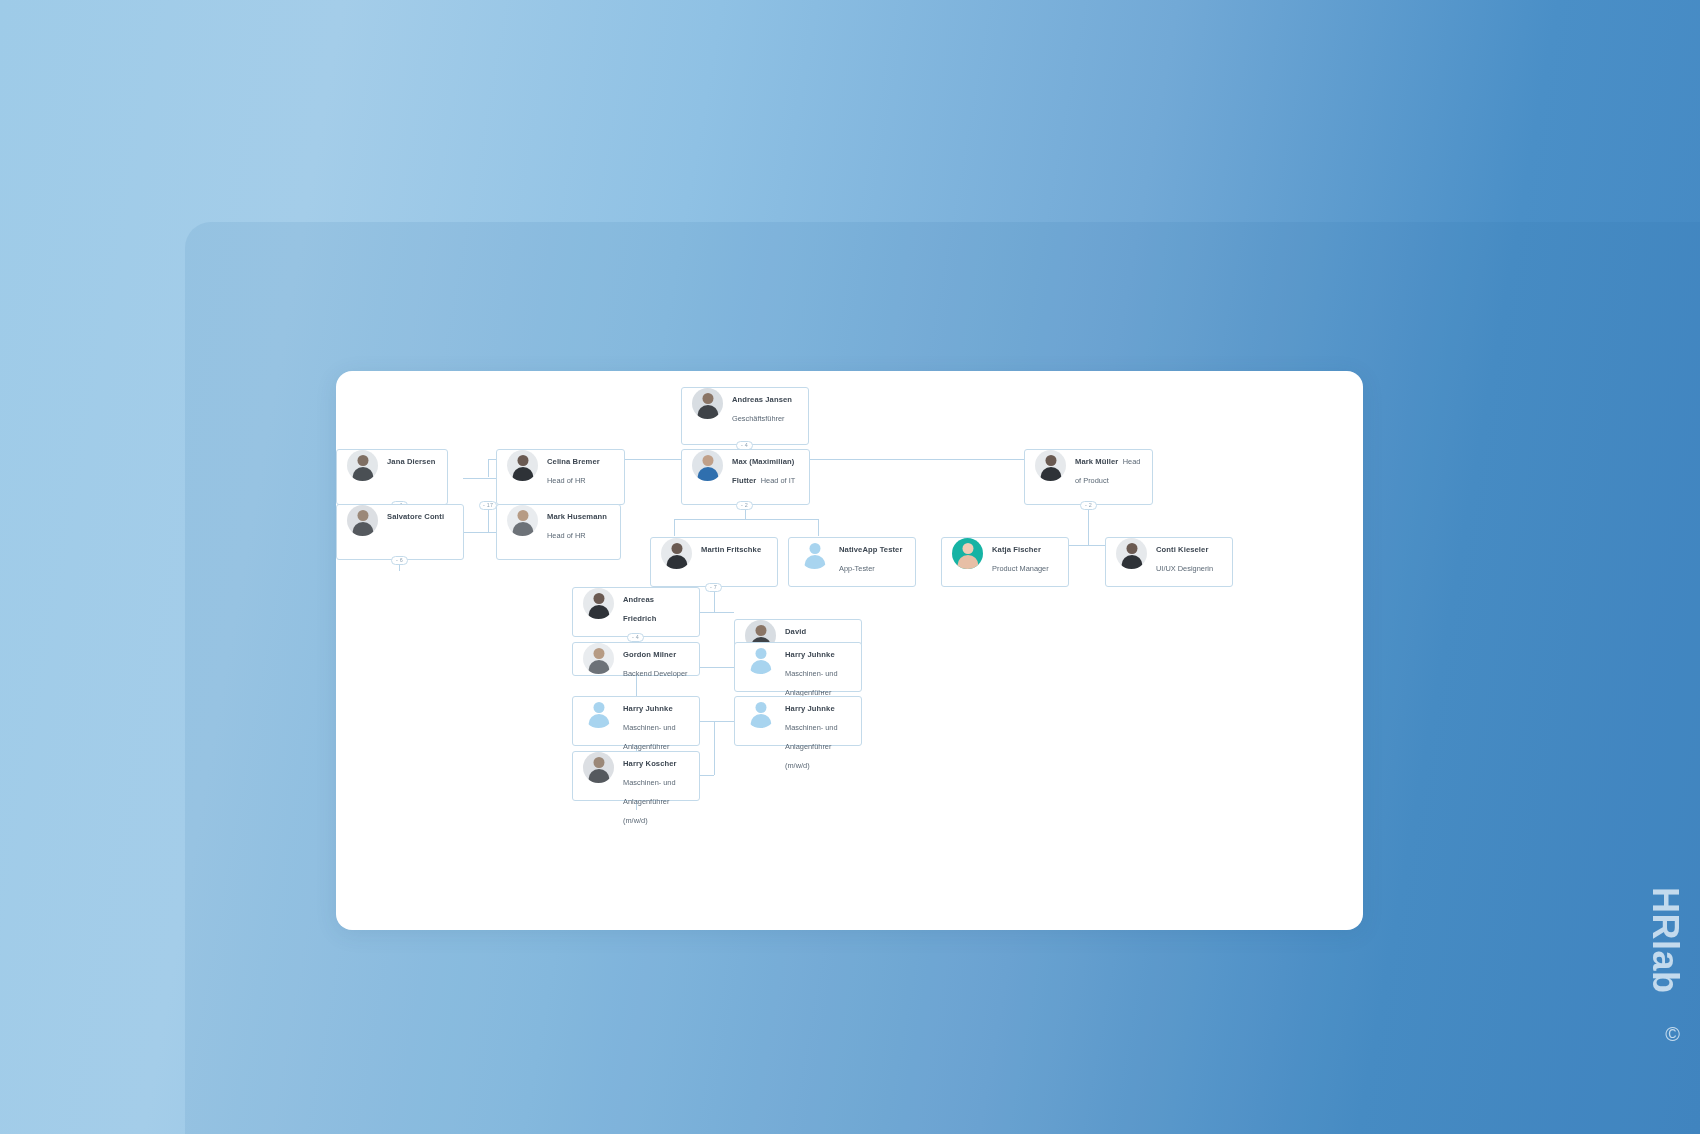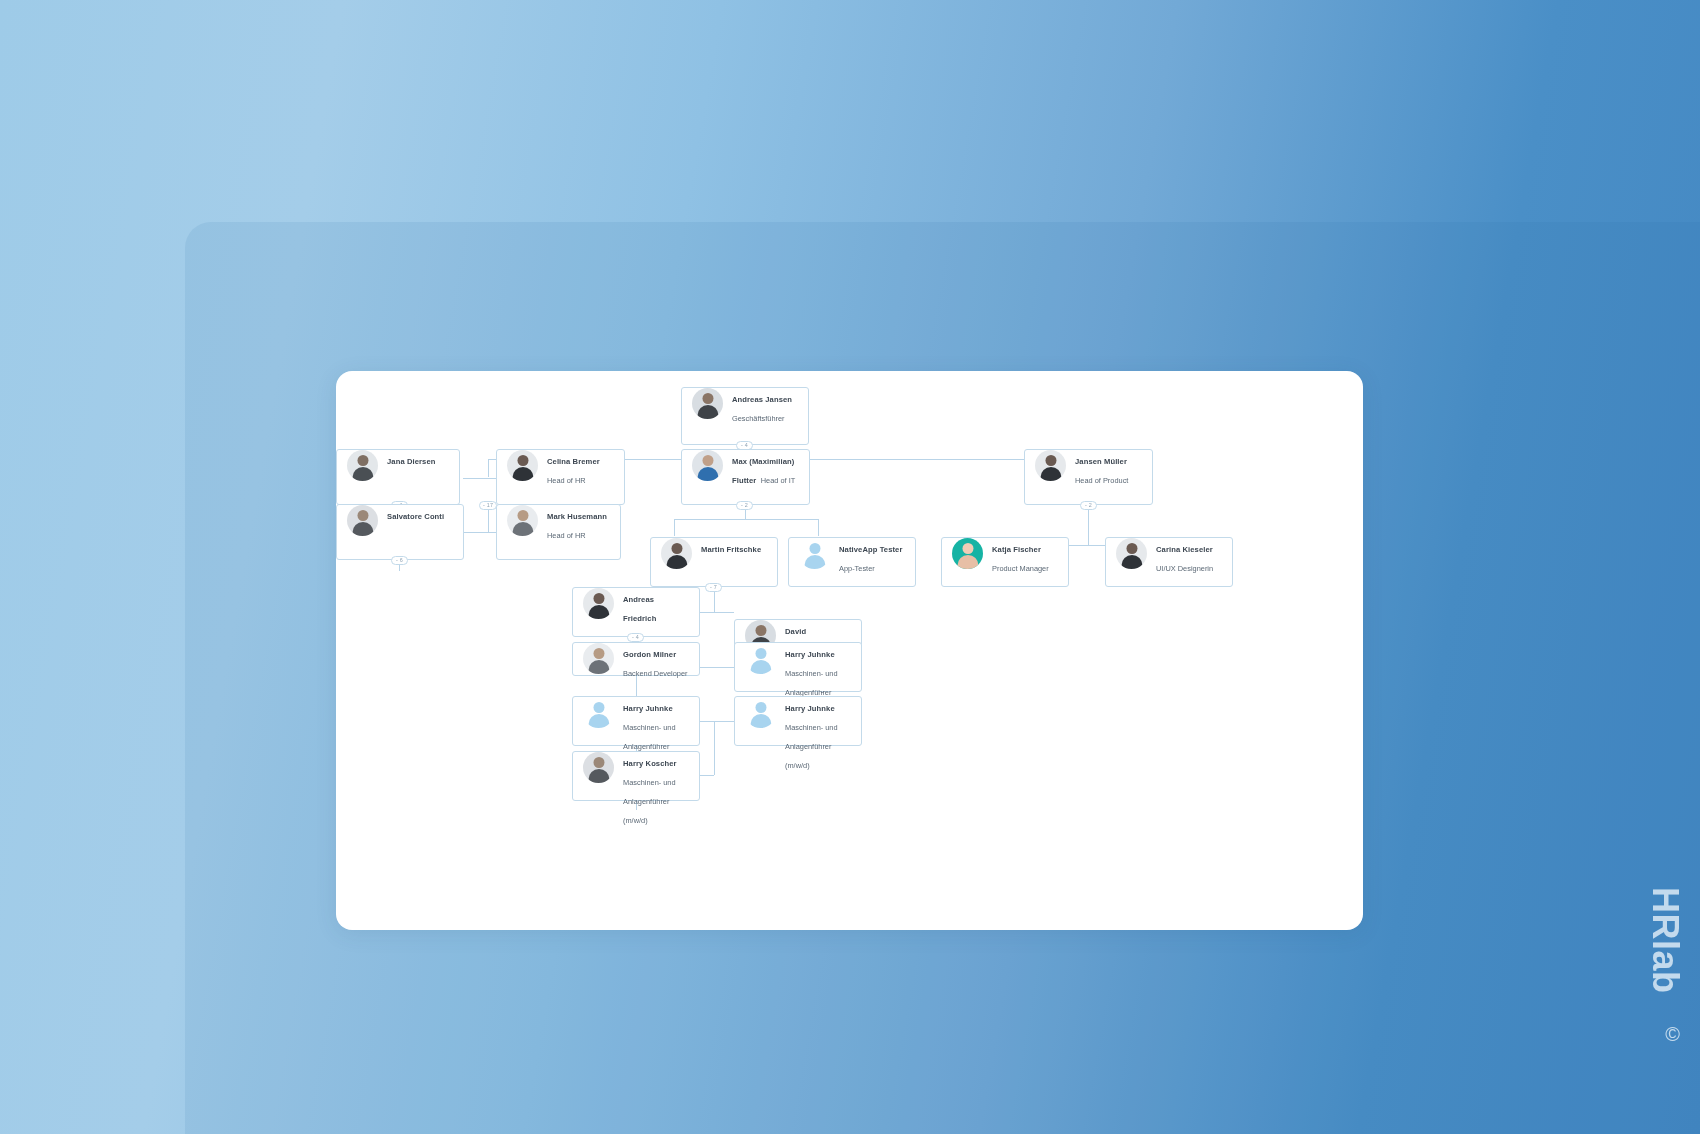--- a/index.html
+++ b/index.html
@@ -195,21 +195,21 @@
           <span class="head"></span>
           <span class="body"></span>
         </span>
       <span class="txt">
         <span class="nm">Andreas Jansen</span>
         <span class="rl">Geschäftsführer</span>
       </span>
     </div>
     <div class="badge" style="left:400px; top:70px;">- 4</div>
 
-    <div class="node" style="left:0px; top:78px; width:124px; height:56px;">
+    <div class="node" style="left:0px; top:78px; width:112px; height:56px;">
       <span class="avatar p4">
           <span class="head"></span>
           <span class="body"></span>
         </span>
       <span class="txt">
         <span class="nm">Jana Diersen</span>
         <span class="rl"></span>
       </span>
     </div>
     <div class="badge" style="left:55px; top:130px;">- 1</div>
@@ -261,21 +261,21 @@
       </span>
     </div>
     <div class="badge" style="left:400px; top:130px;">- 2</div>
 
     <div class="node" style="left:688px; top:78px; width:129px; height:56px;">
       <span class="avatar p2">
           <span class="head"></span>
           <span class="body"></span>
         </span>
       <span class="txt">
-        <span class="nm">Jansen Müller</span>
+        <span class="nm">Mark Müller</span>
         <span class="rl">Head of Product</span>
       </span>
     </div>
     <div class="badge" style="left:744px; top:130px;">- 2</div>
 
     <div class="node" style="left:314px; top:166px; width:128px; height:50px;">
       <span class="avatar p2">
           <span class="head"></span>
           <span class="body"></span>
         </span>
@@ -307,21 +307,21 @@
         <span class="rl">Product Manager</span>
       </span>
     </div>
 
     <div class="node" style="left:769px; top:166px; width:128px; height:50px;">
       <span class="avatar p2">
           <span class="head"></span>
           <span class="body"></span>
         </span>
       <span class="txt">
-        <span class="nm">Carina Kieseler</span>
+        <span class="nm">Conti Kieseler</span>
         <span class="rl">UI/UX Designerin</span>
       </span>
     </div>
 
     <div class="node" style="left:236px; top:216px; width:128px; height:50px;">
       <span class="avatar p2">
           <span class="head"></span>
           <span class="body"></span>
         </span>
       <span class="txt">

